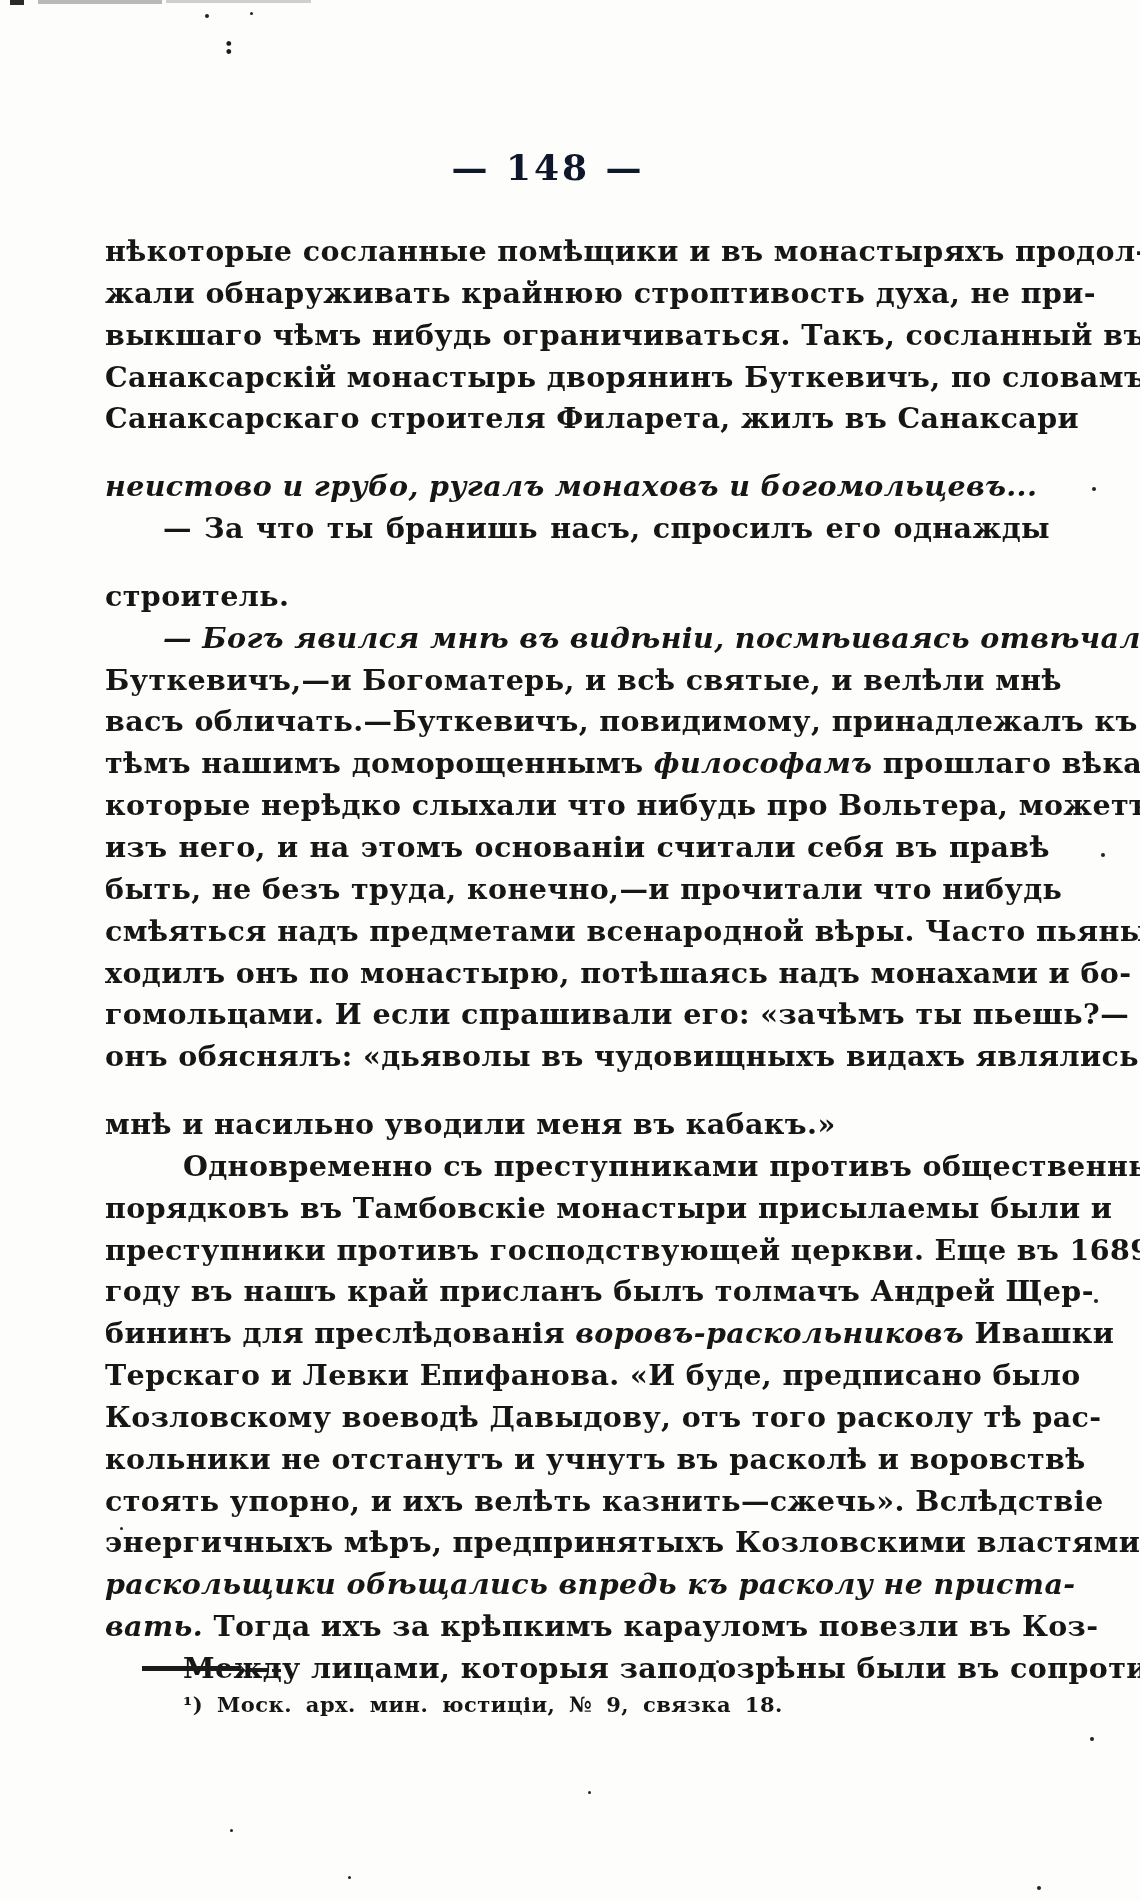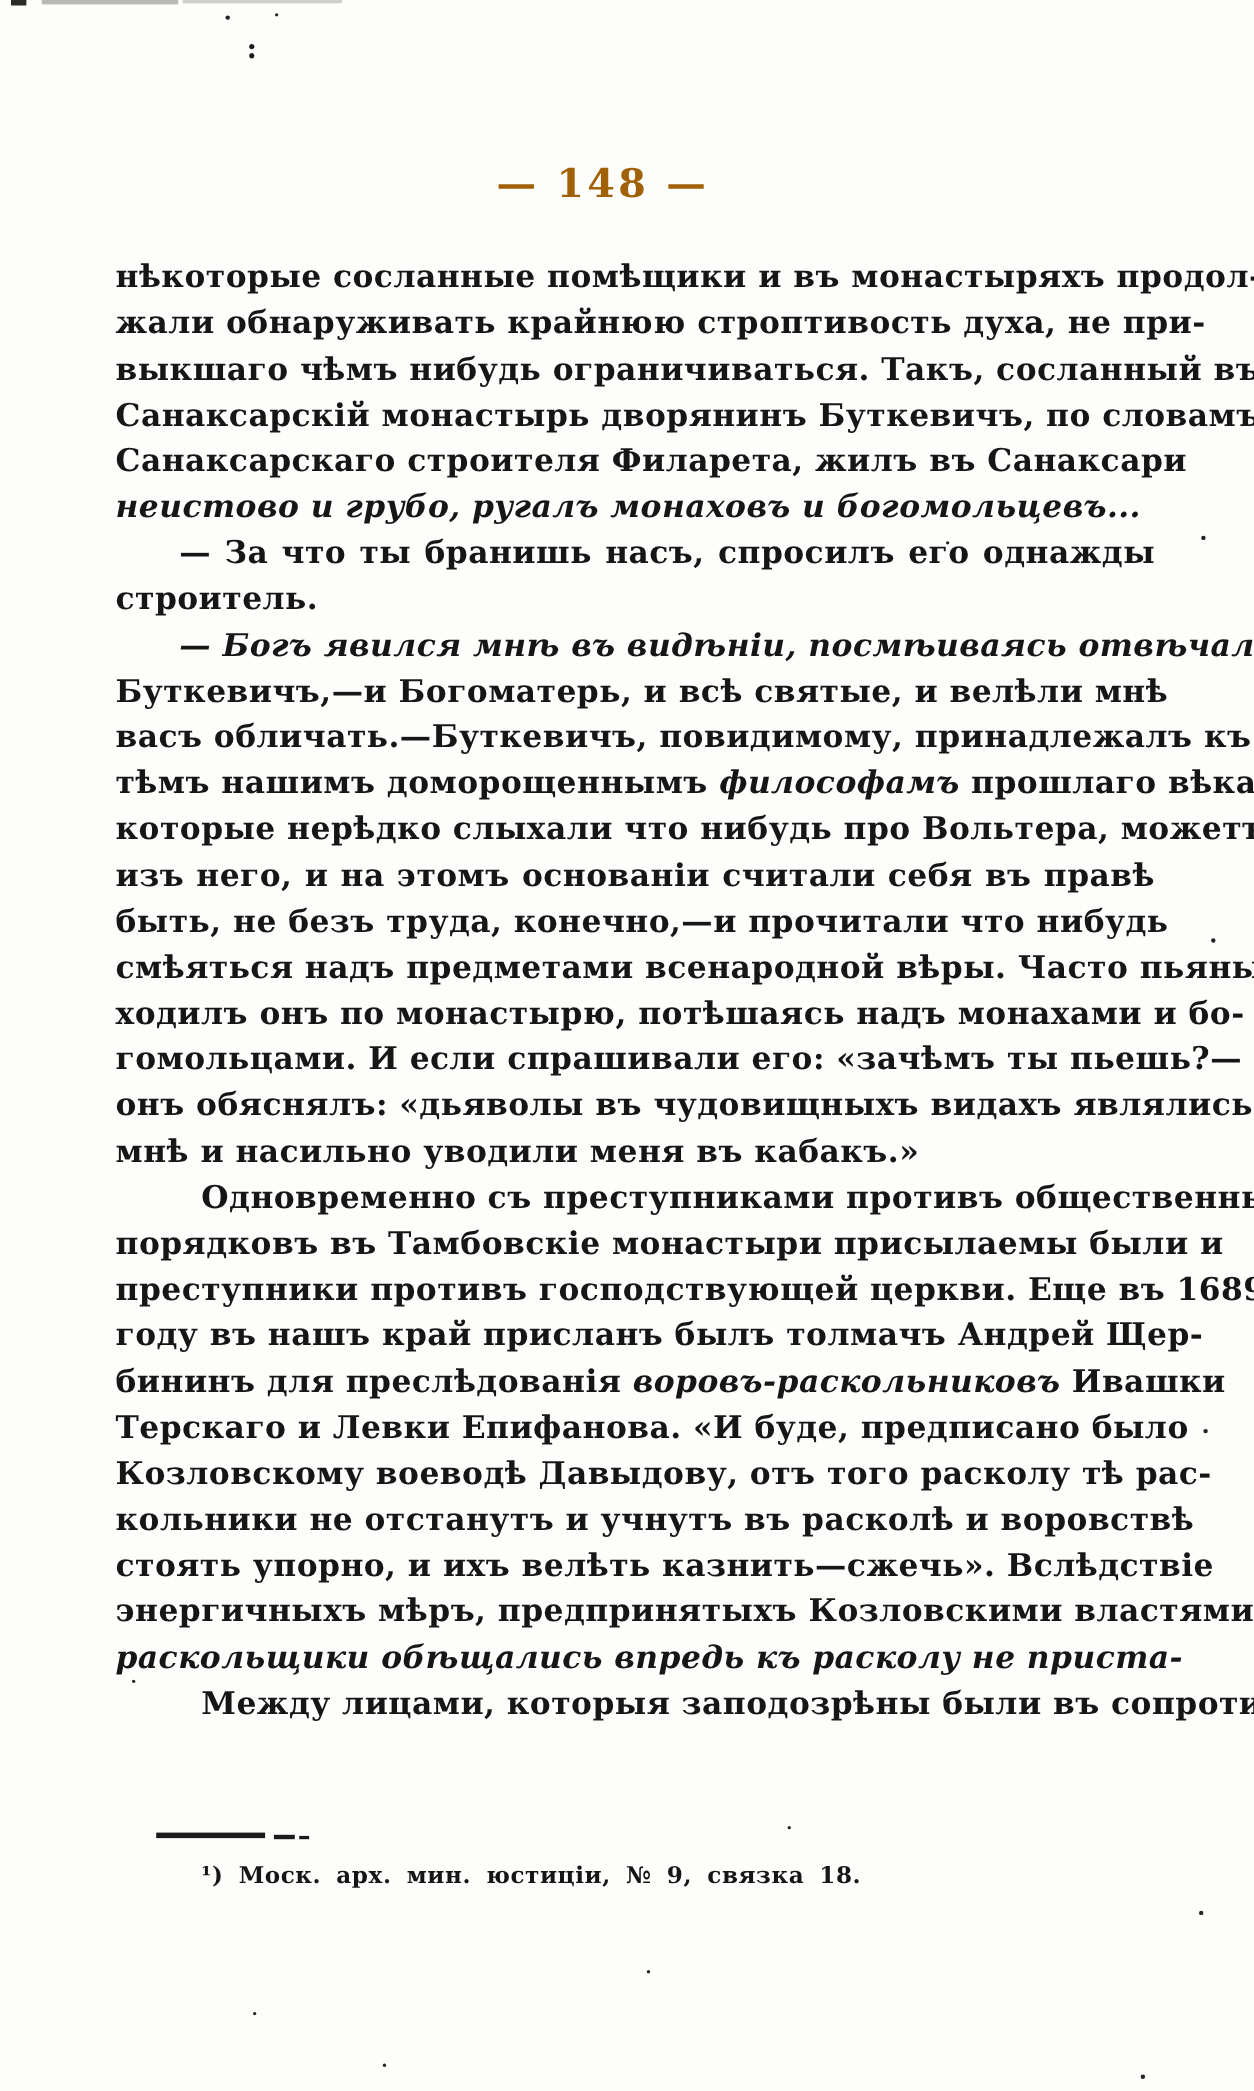--- a/index.html
+++ b/index.html
@@ -37,21 +37,21 @@
   }
   .folio {
     position: absolute;
     left: 0;
     top: 146px;
     width: 1096px;
     text-align: center;
     font-size: 36px;
     font-weight: bold;
     letter-spacing: 3px;
-    color: #a16207;
+    color: #0f172a;
   }
   .body-text {
     position: absolute;
     left: 105px;
     top: 231px;
     width: 945px;
   }
   .line {
     height: 41.85px;
     line-height: 41.85px;
@@ -59,20 +59,21 @@
     font-weight: bold;
     text-align: justify;
     text-align-last: justify;
     letter-spacing: 0.4px;
     white-space: nowrap;
     color: #161616;
   }
   .line.end {
     text-align: left;
     text-align-last: left;
+    margin-top: 26px;
   }
   .line .it {
     font-style: italic;
     font-weight: bold;
   }
   .footnote-rule-solid {
     position: absolute;
     left: 142px;
     top: 1666px;
     width: 99px;
@@ -145,20 +146,21 @@
       <div class="line"><span>порядковъ въ Тамбовскіе монастыри присылаемы были и</span></div>
       <div class="line"><span>преступники противъ господствующей церкви. Еще въ 1689</span></div>
       <div class="line"><span>году въ нашъ край присланъ былъ толмачъ Андрей Щер-</span></div>
       <div class="line"><span>бининъ для преслѣдованія </span><span class="it">воровъ-раскольниковъ</span><span> Ивашки</span></div>
       <div class="line"><span>Терскаго и Левки Епифанова. «И буде, предписано было</span></div>
       <div class="line"><span>Козловскому воеводѣ Давыдову, отъ того расколу тѣ рас-</span></div>
       <div class="line"><span>кольники не отстанутъ и учнутъ въ расколѣ и воровствѣ</span></div>
       <div class="line"><span>стоять упорно, и ихъ велѣть казнить—сжечь». Вслѣдствіе</span></div>
       <div class="line"><span>энергичныхъ мѣръ, предпринятыхъ Козловскими властями,</span></div>
       <div class="line"><span class="it">раскольщики обѣщались впредь къ расколу не приста-</span></div>
+      <div class="line"><span class="it">вать.</span><span> Тогда ихъ за крѣпкимъ карауломъ повезли въ Коз-</span></div>
       <div class="line" style="text-indent: 78px;"><span>Между лицами, которыя заподозрѣны были въ сопротив-</span></div>
     </div>
 
   <div class="footnote-rule-solid"></div>
   <div class="footnote-rule-dash1"></div>
   <div class="footnote-rule-dash2"></div>
 
   <div class="footnote">¹) Моск. арх. мин. юстиціи, № 9, связка 18.</div>
 
   <div id="specks-layer">

